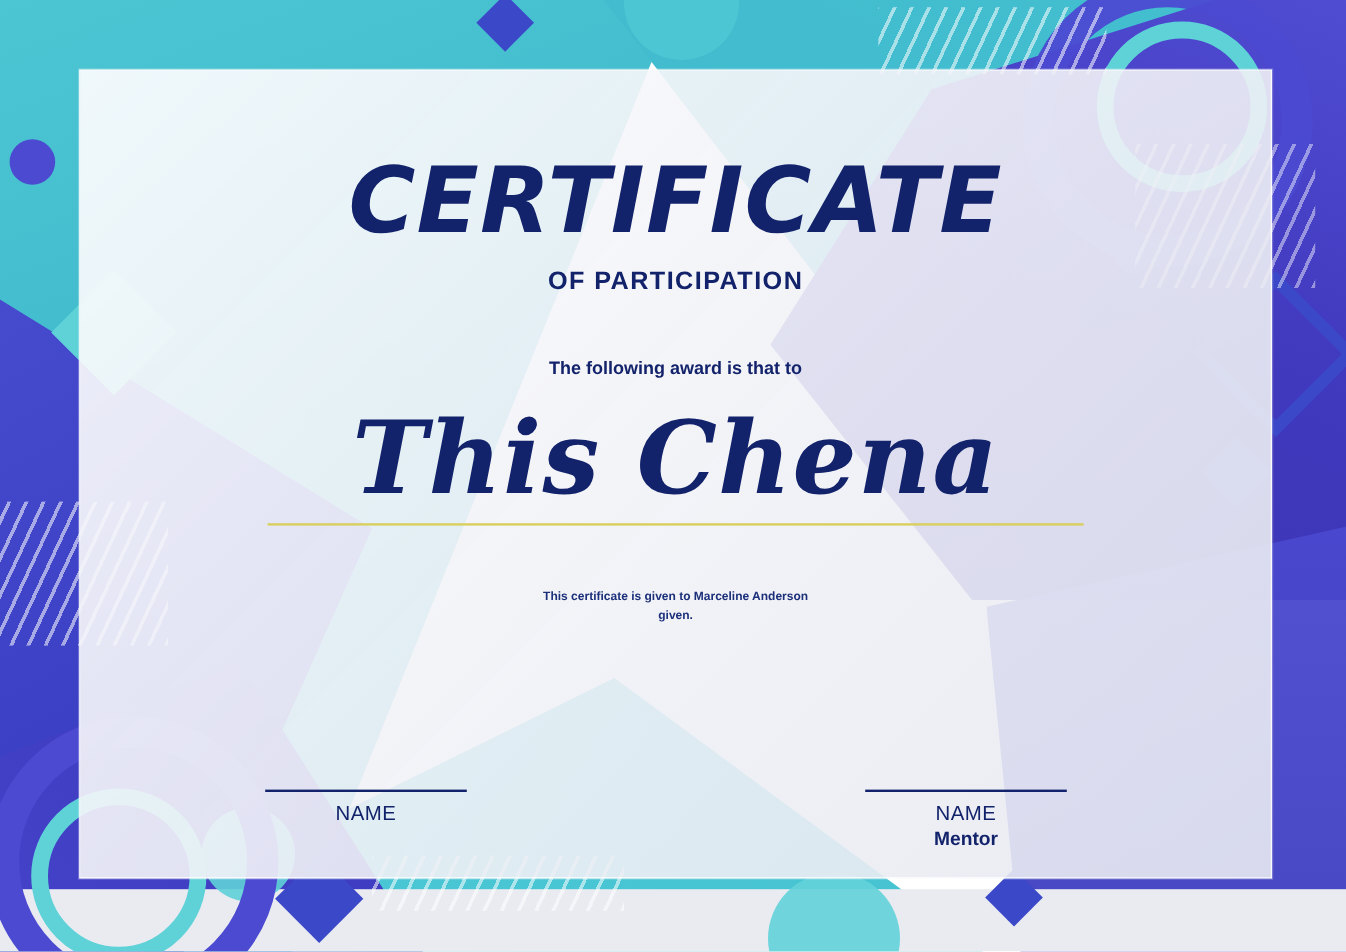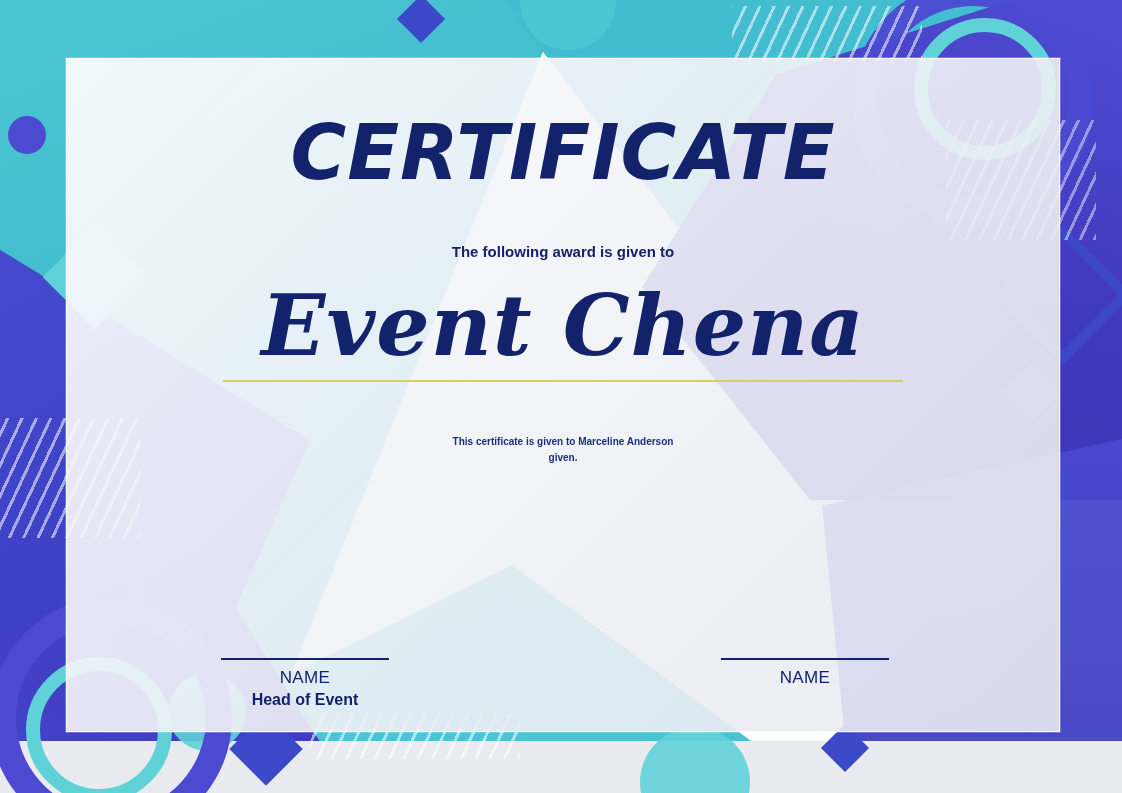--- a/index.html
+++ b/index.html
@@ -137,21 +137,21 @@
     position: absolute;
     left: 66px; top: 58px;
     width: 992px; height: 672px;
     background: linear-gradient(135deg, rgba(252,252,254,.93) 0%, rgba(240,241,246,.90) 55%, rgba(231,233,241,.90) 100%);
     border: 1px solid rgba(255,255,255,.75);
     box-shadow: 0 0 0 1px rgba(255,255,255,.25);
   }
   .panel-inner {
     position: absolute;
     inset: 0;
-    padding: 0;
+    padding: 14px;
     text-align: center;
   }
 
   .title {
     margin: 0;
     padding-top: 56px;
     font-family: "DejaVu Sans", sans-serif;
     font-size: 76px;
     font-weight: bold;
     font-style: italic;
@@ -259,40 +259,41 @@
     <div class="shape hatch h-right"></div>
     <div class="shape hatch h-left"></div>
     <div class="shape hatch h-bottom"></div>
   </div>
 
   <div class="panel">
     <div class="panel-inner">
 
       <h1 class="title">CERTIFICATE</h1>
 
-
-      <div class="given-to">The following award is given to</div>
-
-      <div class="recipient">Event Chena</div>
+      <div class="subtitle">OF PARTICIPATION</div>
+
+      <div class="given-to">The following award is that to</div>
+
+      <div class="recipient">This Chena</div>
 
       <div class="rule"></div>
 
       <div class="body-text">
         <div>This certificate is given to Marceline Anderson</div>
         <div>given.</div>
       </div>
 
       <div class="signatures">
         <div class="sig">
           <div class="sig-line"></div>
           <div class="sig-name">NAME</div>
-          <div class="sig-role">Head of Event</div>
         </div>
         <div class="sig">
           <div class="sig-line"></div>
           <div class="sig-name">NAME</div>
+          <div class="sig-role">Mentor</div>
         </div>
       </div>
 
     </div>
   </div>
 
 </div>
 
 </body></html>

